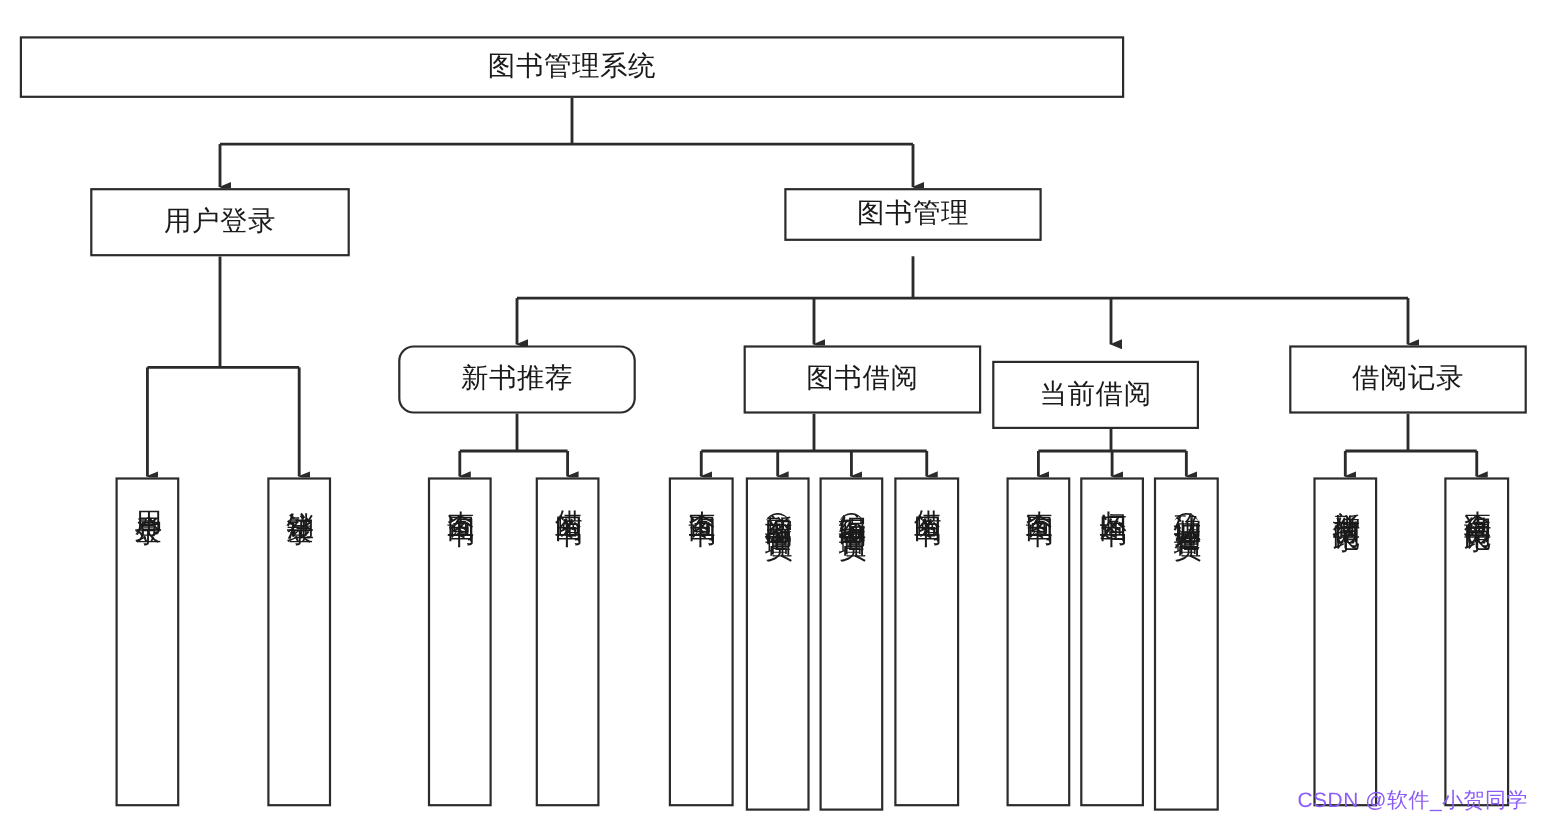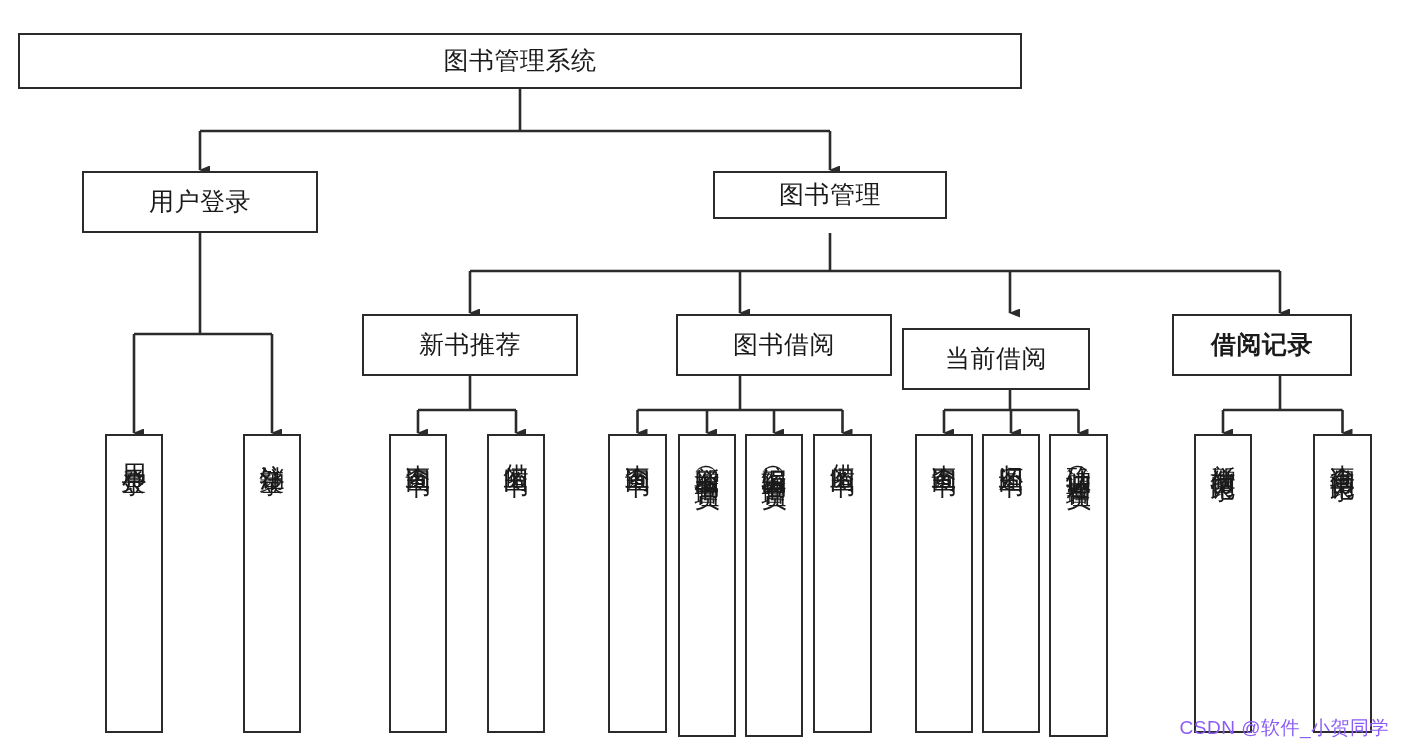--- a/index.html
+++ b/index.html
@@ -124,30 +124,30 @@
     <span class="label">图书管理系统</span>
   </div>
 
   <div class="node horiz" style="left: 82px; top: 171px; width: 236px; height: 62px;">
     <span class="label">用户登录</span>
   </div>
   <div class="node horiz" style="left: 713px; top: 171px; width: 234px; height: 48px;">
     <span class="label">图书管理</span>
   </div>
 
-  <div class="node horiz" style="left: 362px; top: 314px; width: 216px; height: 62px;">
+  <div class="node horiz" style="left: 362px; top: 314px; width: 216px; height: 62px; border-radius: 14px;">
     <span class="label">新书推荐</span>
   </div>
   <div class="node horiz" style="left: 632px; top: 314px; width: 216px; height: 62px; margin-left: 44px;">
     <span class="label">图书借阅</span>
   </div>
   <div class="node horiz" style="left: 902px; top: 328px; width: 188px; height: 62px;">
     <span class="label">当前借阅</span>
   </div>
-  <div class="node horiz" style="left: 1172px; top: 314px; width: 180px; height: 62px; font-weight: bold;">
+  <div class="node horiz" style="left: 1172px; top: 314px; width: 216px; height: 62px;">
     <span class="label">借阅记录</span>
   </div>
 
   <div class="node vert" style="left: 105px; top: 434px; width: 58px; height: 299px;">
     <span class="label">用户登录</span>
   </div>
   <div class="node vert" style="left: 243px; top: 434px; width: 58px; height: 299px;">
     <span class="label">注销登录</span>
   </div>
   <div class="node vert" style="left: 389px; top: 434px; width: 58px; height: 299px;">

